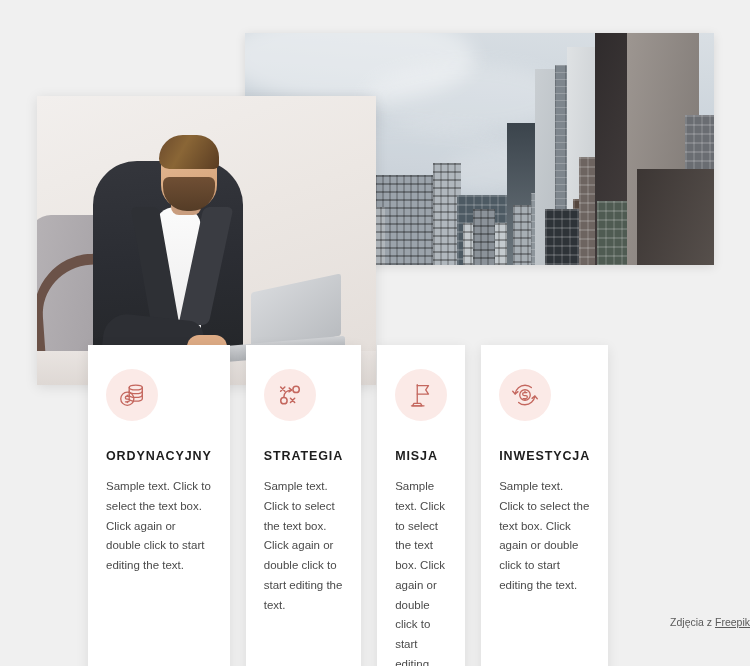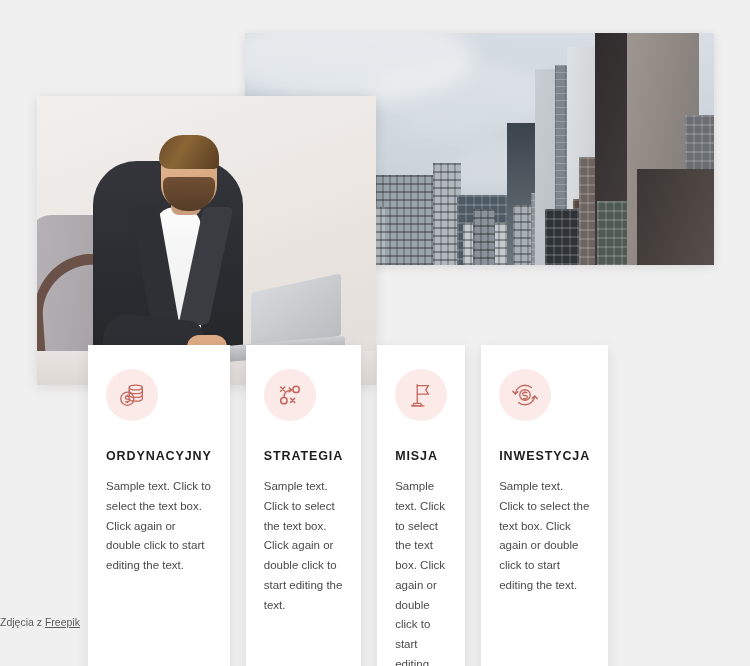--- a/index.html
+++ b/index.html
@@ -267,21 +267,21 @@
     color: #4a4a4a;
     margin: 0;
   }
 
   
   .footer {
     position: absolute;
     left: 0;
     right: 0;
     top: 616px;
-    text-align: left;
+    text-align: right;
     font-size: 10.5px;
     color: #5a5a5a;
   }
   .footer a {
     color: #5a5a5a;
     text-decoration: underline;
   }
 </style>
 </head>
 <body>

